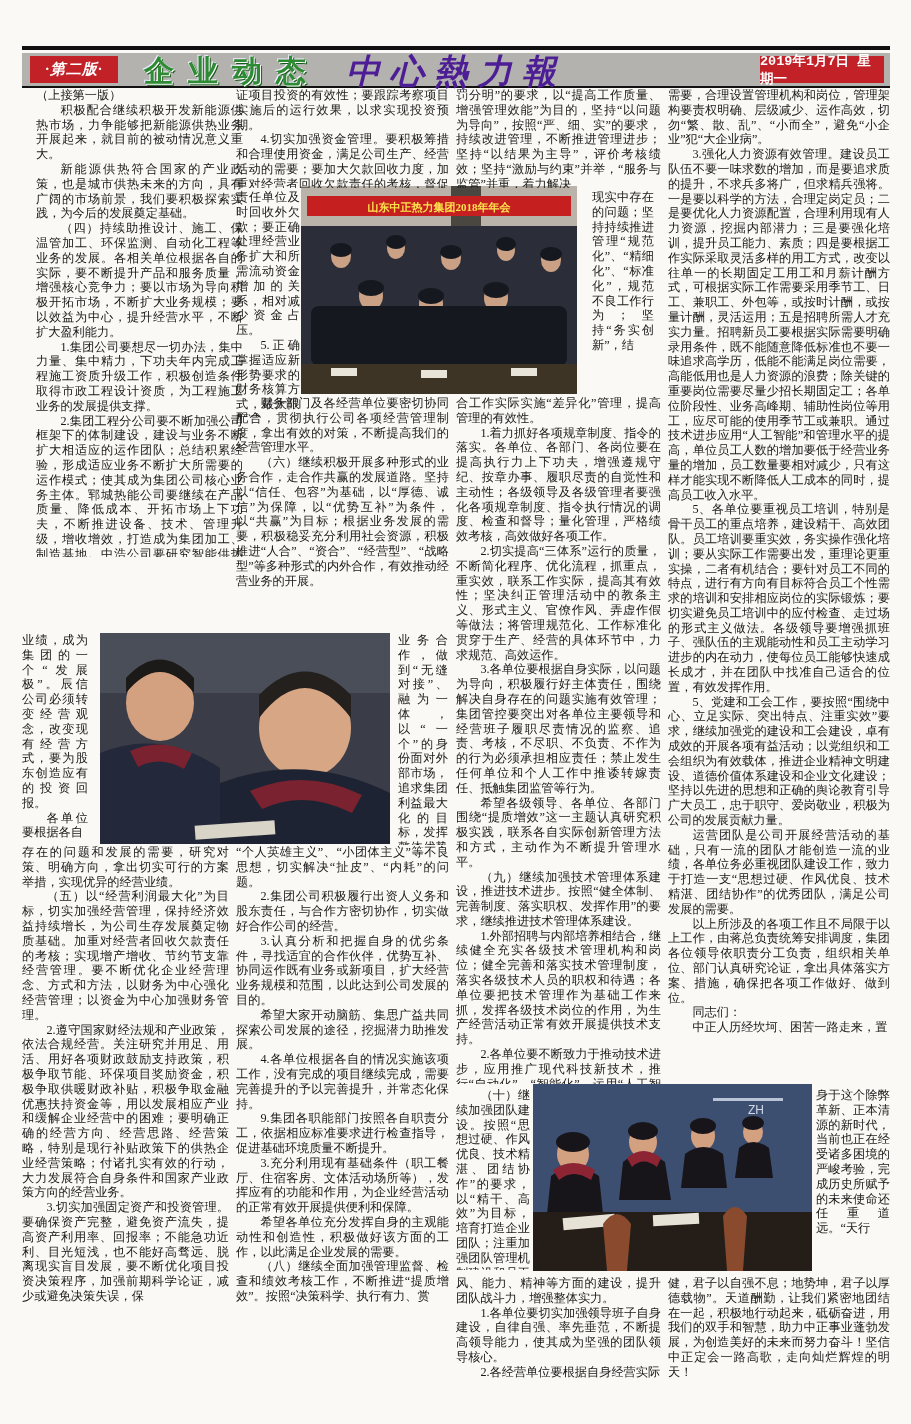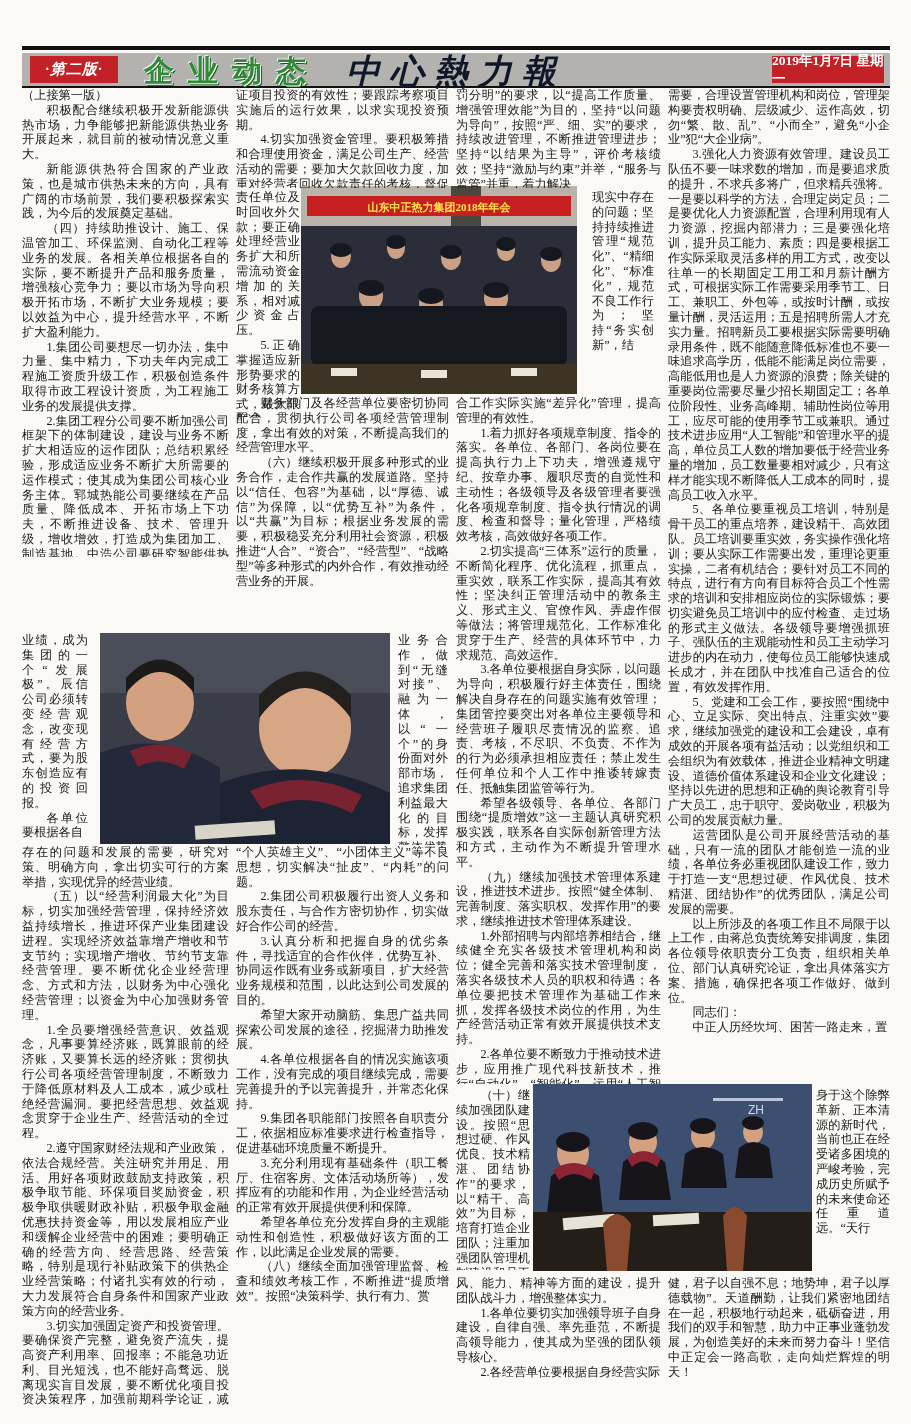--- a/index.html
+++ b/index.html
@@ -5,26 +5,26 @@
   html,body{margin:0;padding:0;background:#e8e6e1;}
   #paper{position:relative;width:911px;height:1424px;background:#faf9f5;margin:0 auto;
          font-family:"Liberation Serif","DejaVu Serif",serif;color:#181818;overflow:hidden;}
   
   #top-rule{position:absolute;left:22px;top:46px;width:868px;height:4px;background:#111;}
   #band{position:absolute;left:22px;top:53px;width:868px;height:33px;background:#b3b2ae;
         border-bottom:2px solid #111;}
   .redbox{position:absolute;top:3px;height:27px;background:#c32128;color:#fff;
           display:flex;align-items:center;justify-content:center;font-weight:bold;}
   #page-label{left:8px;width:88px;font-size:15px;letter-spacing:1px;font-style:italic;}
-  #date-box{right:6px;width:112px;font-size:13.5px;font-family:Liberation Serif, serif;}
+  #date-box{right:6px;width:124px;font-size:13.5px;font-family:Liberation Mono, monospace;}
   #section-title{position:absolute;left:122px;top:-2px;font-size:30px;font-weight:bold;
       color:#2e8b33;letter-spacing:14px;font-family:Liberation Serif, serif;
       text-shadow:1px 1px 0 #fff,2px 2px 0 #145a18,-1px -1px 0 #eef;}
   #masthead{position:absolute;left:0;right:0;top:-4px;text-align:center;font-size:34px;
-      font-weight:bold;letter-spacing:10px;color:#0f172a;font-style:italic;}
+      font-weight:bold;letter-spacing:10px;color:#4c1d95;font-style:italic;}
   
   .tblock{position:absolute;font-size:12.2px;line-height:14.8px;text-align:justify;
           overflow:hidden;word-break:break-all;}
   .tblock p{margin:0;text-indent:2em;}
   .tblock p.cont{text-indent:0;}
   
   figure{margin:0;position:absolute;overflow:hidden;box-shadow:0 0 0 1px #888 inset;}
   #photo-1{left:301px;top:186px;width:276px;height:208px;}
   #photo-2{left:100px;top:633px;width:290px;height:211px;}
   #photo-3{left:533px;top:1084px;width:279px;height:187px;}
@@ -118,36 +118,35 @@
       <path d="M20 86 Q40 72 62 86 L58 96 Q40 84 26 96 Z" fill="#8c2434"></path>
       <path d="M94 74 Q110 60 128 74 L124 83 Q110 72 99 83 Z" fill="#8c2434"></path>
       <rect x="0" y="128" width="279" height="59" fill="#241d18"></rect>
       <rect x="30" y="132" width="52" height="12" fill="#e6e2d6" transform="rotate(-5 56 138)"></rect>
       <rect x="120" y="130" width="46" height="11" fill="#e6e2d6" transform="rotate(-3 143 135)"></rect>
       <path d="M70 140 Q84 120 98 140 L94 187 L74 187 Z" fill="#8a4a2e"></path>
       <path d="M190 132 Q202 114 214 132 L210 187 L194 187 Z" fill="#8a4a2e"></path>
     </svg>
   </figure>
 
-<div class="tblock" style="left: 22px; top: 88px; width: 207px; height: 469px;">
+<div class="tblock" style="left: 36px; top: 88px; width: 207px; height: 469px;">
       <p class="cont">（上接第一版）</p>
       <p>积极配合继续积极开发新能源供热市场，力争能够把新能源供热业务开展起来，就目前的被动情况意义重大。</p>
       <p>新能源供热符合国家的产业政策，也是城市供热未来的方向，具有广阔的市场前景，我们要积极探索实践，为今后的发展奠定基础。</p>
       <p>（四）持续助推设计、施工、保温管加工、环保监测、自动化工程等业务的发展。各相关单位根据各自的实际，要不断提升产品和服务质量，增强核心竞争力；要以市场为导向积极开拓市场，不断扩大业务规模；要以效益为中心，提升经营水平，不断扩大盈利能力。</p>
       <p>1.集团公司要想尽一切办法，集中力量、集中精力，下功夫年内完成工程施工资质升级工作，积极创造条件取得市政工程设计资质，为工程施工业务的发展提供支撑。</p>
       <p>2.集团工程分公司要不断加强公司框架下的体制建设，建设与业务不断扩大相适应的运作团队；总结积累经验，形成适应业务不断扩大所需要的运作模式；使其成为集团公司核心业务主体。郓城热能公司要继续在产品质量、降低成本、开拓市场上下功夫，不断推进设备、技术、管理升级，增收增效，打造成为集团加工、制造基地。中浩公司要研究智能供热技术应用，优化集团内部用户服务业务操作方式，助力我们的供热智能化水平提高；要激活开拓进取精神，积极走向市场；发展成为具有经营实体功能的自动化技术服务中心。国润公司要以打造国内一流检测机构为目标，推进环保产业集团建设进程，扎实开展检测业务和环保咨询、治理业务，创造良好的经营</p>
     </div>
     <div class="tblock" style="left: 22px; top: 633px; width: 66px; height: 211px;">
       <p class="cont">业绩，成为集团的一个“发展极”。辰信公司必须转变经营观念，改变现有经营方式，要为股东创造应有的投资回报。</p>
       <p>各单位要根据各自</p>
     </div>
     <div class="tblock" style="left: 22px; top: 845px; width: 207px; height: 563px;">
       <p class="cont">存在的问题和发展的需要，研究对策、明确方向，拿出切实可行的方案举措，实现优异的经营业绩。</p>
-      <p>（五）以“经营利润最大化”为目标，切实加强经营管理，保持经济效益持续增长，推进环保产业集团建设进程。实现经济效益靠增产增收和节支节约；实现增产增收、节约节支靠经营管理。要不断优化企业经营理念、方式和方法，以财务为中心强化经营管理；以资金为中心加强财务管理。</p>
-      <p>1.全员要增强经营意识、效益观念，凡事要算经济账，既算眼前的经济账，又要算长远的经济账；贯彻执行公司各项经营管理制度，不断致力于降低原材料及人工成本，减少或杜绝经营漏洞。要把经营思想、效益观念贯穿于企业生产、经营活动的全过程。</p>
+      <p>（五）以“经营利润最大化”为目标，切实加强经营管理，保持经济效益持续增长，为公司生存发展奠定物质基础。加重对经营者回收欠款责任的考核；实现增产增收、节约节支靠经营管理。要不断优化企业经营理念、方式和方法，以财务为中心强化经营管理；以资金为中心加强财务管理。</p>
       <p>2.遵守国家财经法规和产业政策，依法合规经营。关注研究并用足、用活、用好各项财政鼓励支持政策，积极争取节能、环保项目奖励资金，积极争取供暖财政补贴，积极争取金融优惠扶持资金等，用以发展相应产业和缓解企业经营中的困难；要明确正确的经营方向、经营思路、经营策略，特别是现行补贴政策下的供热企业经营策略；付诸扎实有效的行动，大力发展符合自身条件和国家产业政策方向的经营业务。</p>
       <p>3.切实加强固定资产和投资管理。要确保资产完整，避免资产流失，提高资产利用率、回报率；不能急功近利、目光短浅，也不能好高骛远、脱离现实盲目发展，要不断优化项目投资决策程序，加强前期科学论证，减少或避免决策失误，保</p>
     </div>
     <div class="tblock" style="left: 236px; top: 88px; width: 213px; height: 100px;">
       <p class="cont">证项目投资的有效性；要跟踪考察项目实施后的运行效果，以求实现投资预期。</p>
       <p>4.切实加强资金管理。要积极筹措和合理使用资金，满足公司生产、经营活动的需要；要加大欠款回收力度，加重对经营者回收欠款责任的考核，督促并配合</p>
     </div>
     <div class="tblock" style="left: 236px; top: 190px; width: 64px; height: 227px;">
       <p class="cont">责任单位及时回收外欠款；要正确处理经营业务扩大和所需流动资金增加的关系，相对减少资金占压。</p>
       <p>5.正确掌握适应新形势要求的财务核算方式，最大限度减</p>

